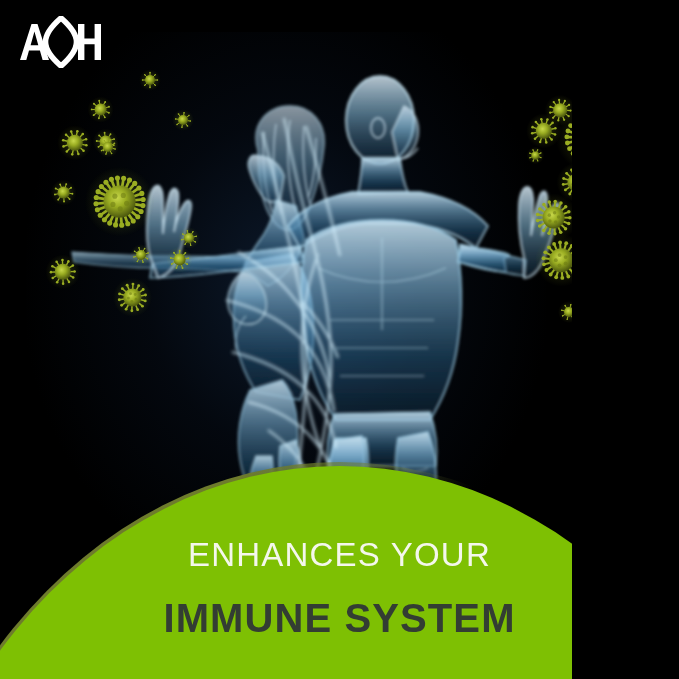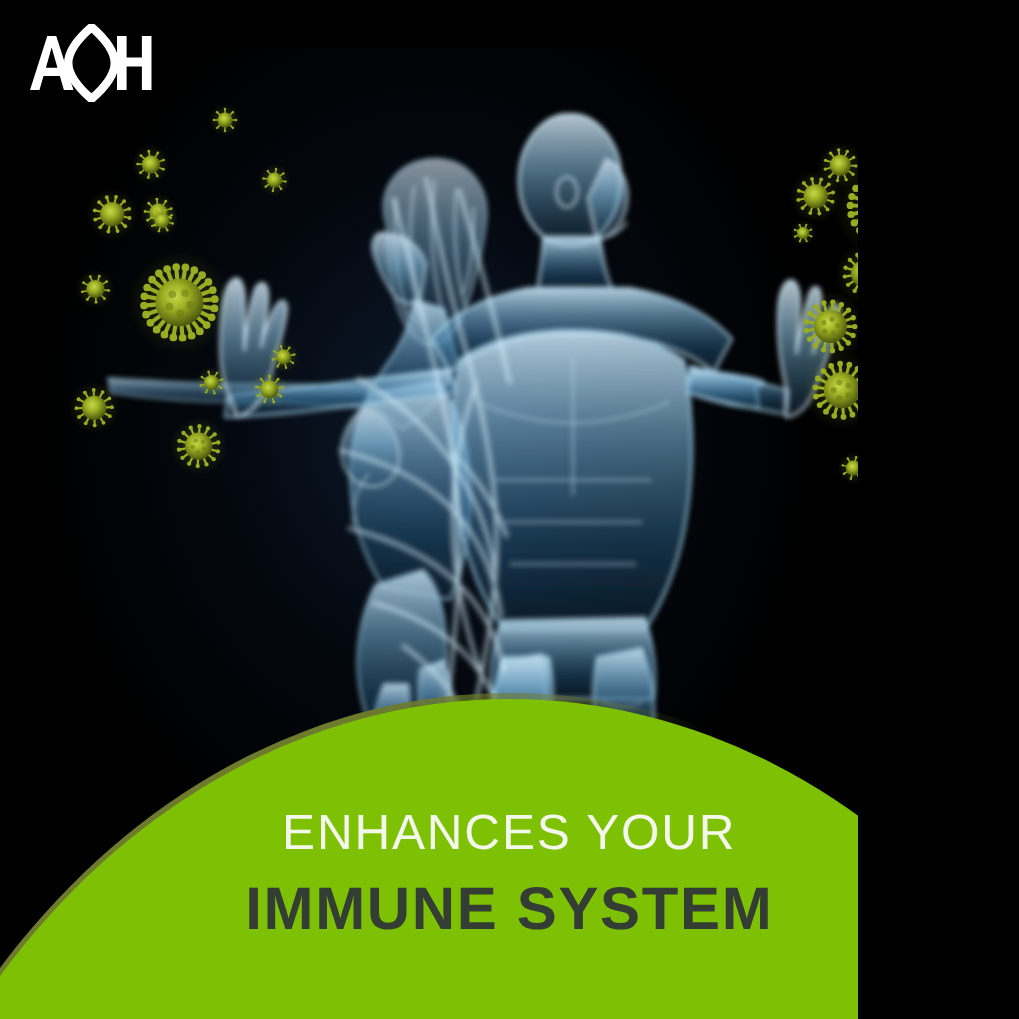--- a/index.html
+++ b/index.html
@@ -93,21 +93,21 @@
     line-height:42px;
     white-space:nowrap;
   }
   .line2{
     display:block;
     color:#333d33;
     font-size:40px;
     font-weight:700;
     letter-spacing:1.1px;
     line-height:52px;
-    margin-top:4px;
+    margin-top:16px;
     white-space:nowrap;
   }
 </style>
 </head>
 <body>
 
 <div id="banner">
 
   <div class="bg-glow"></div>
 

